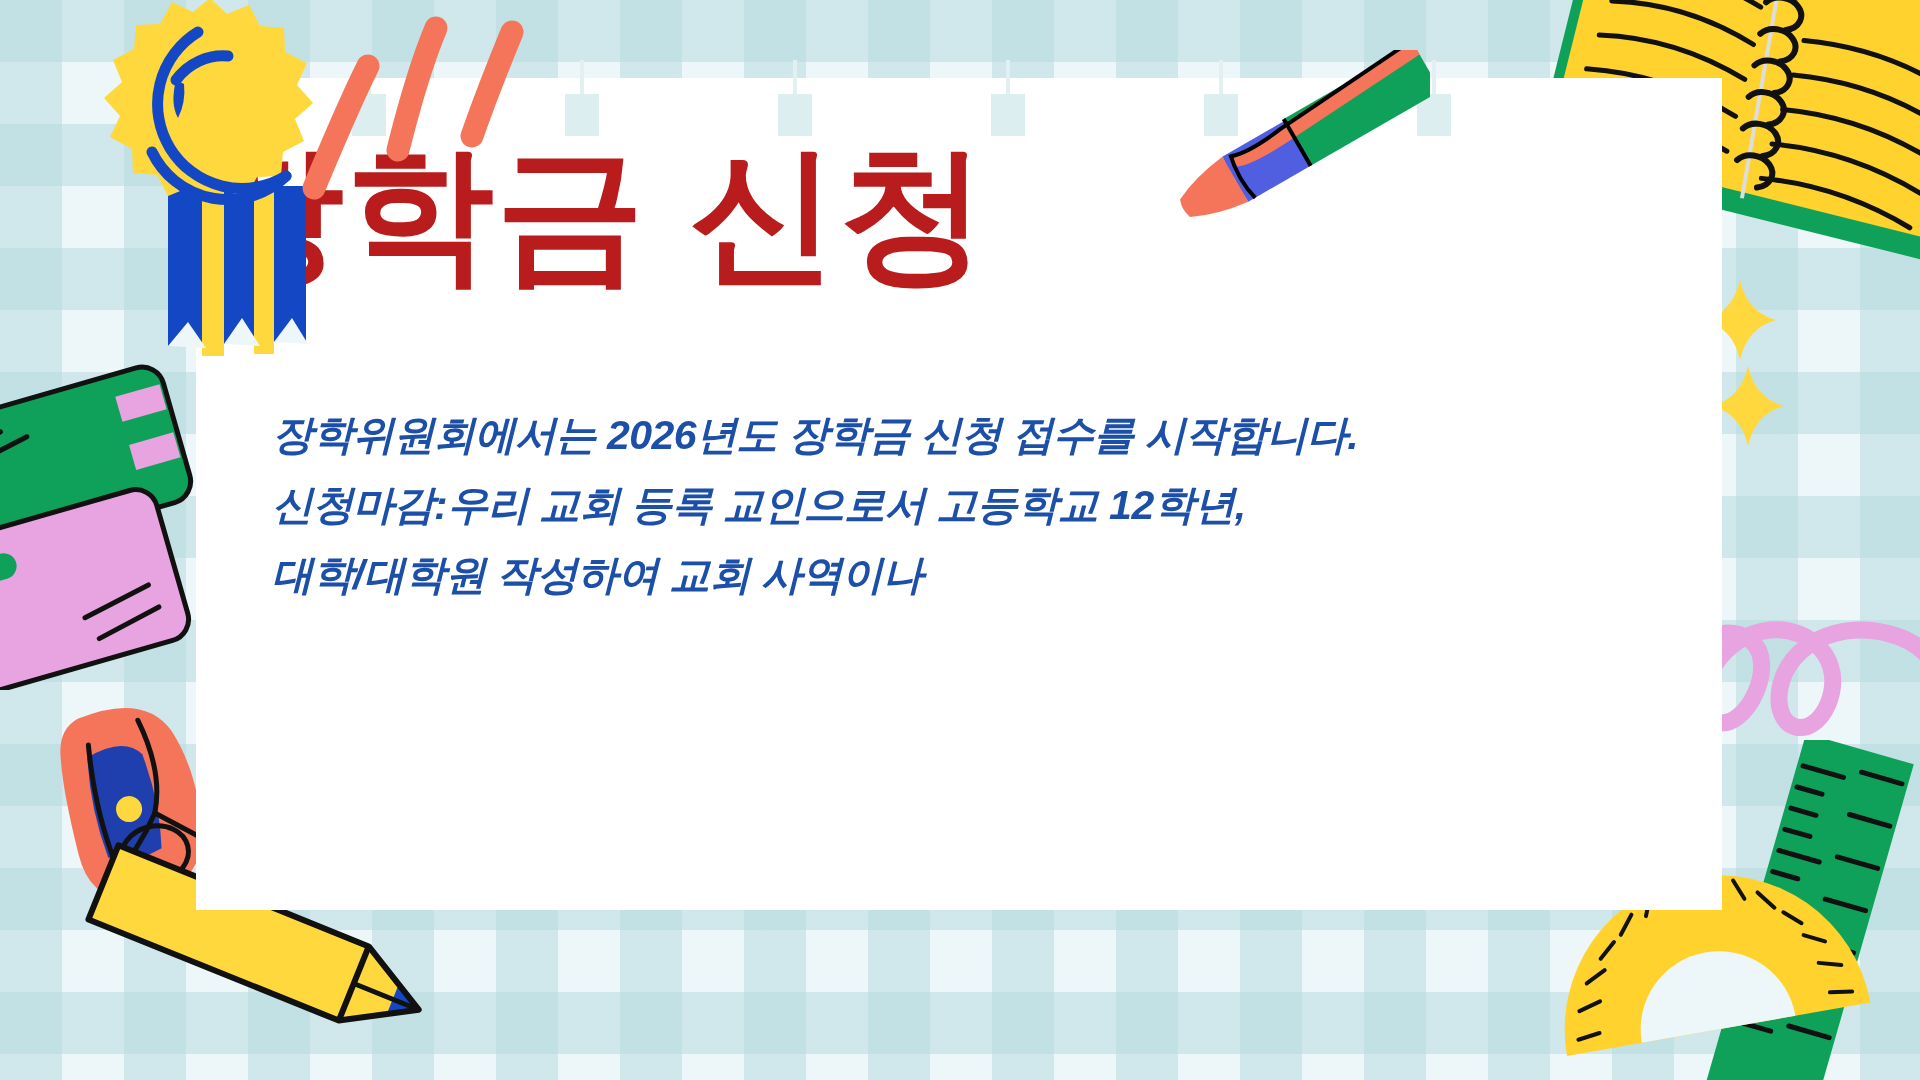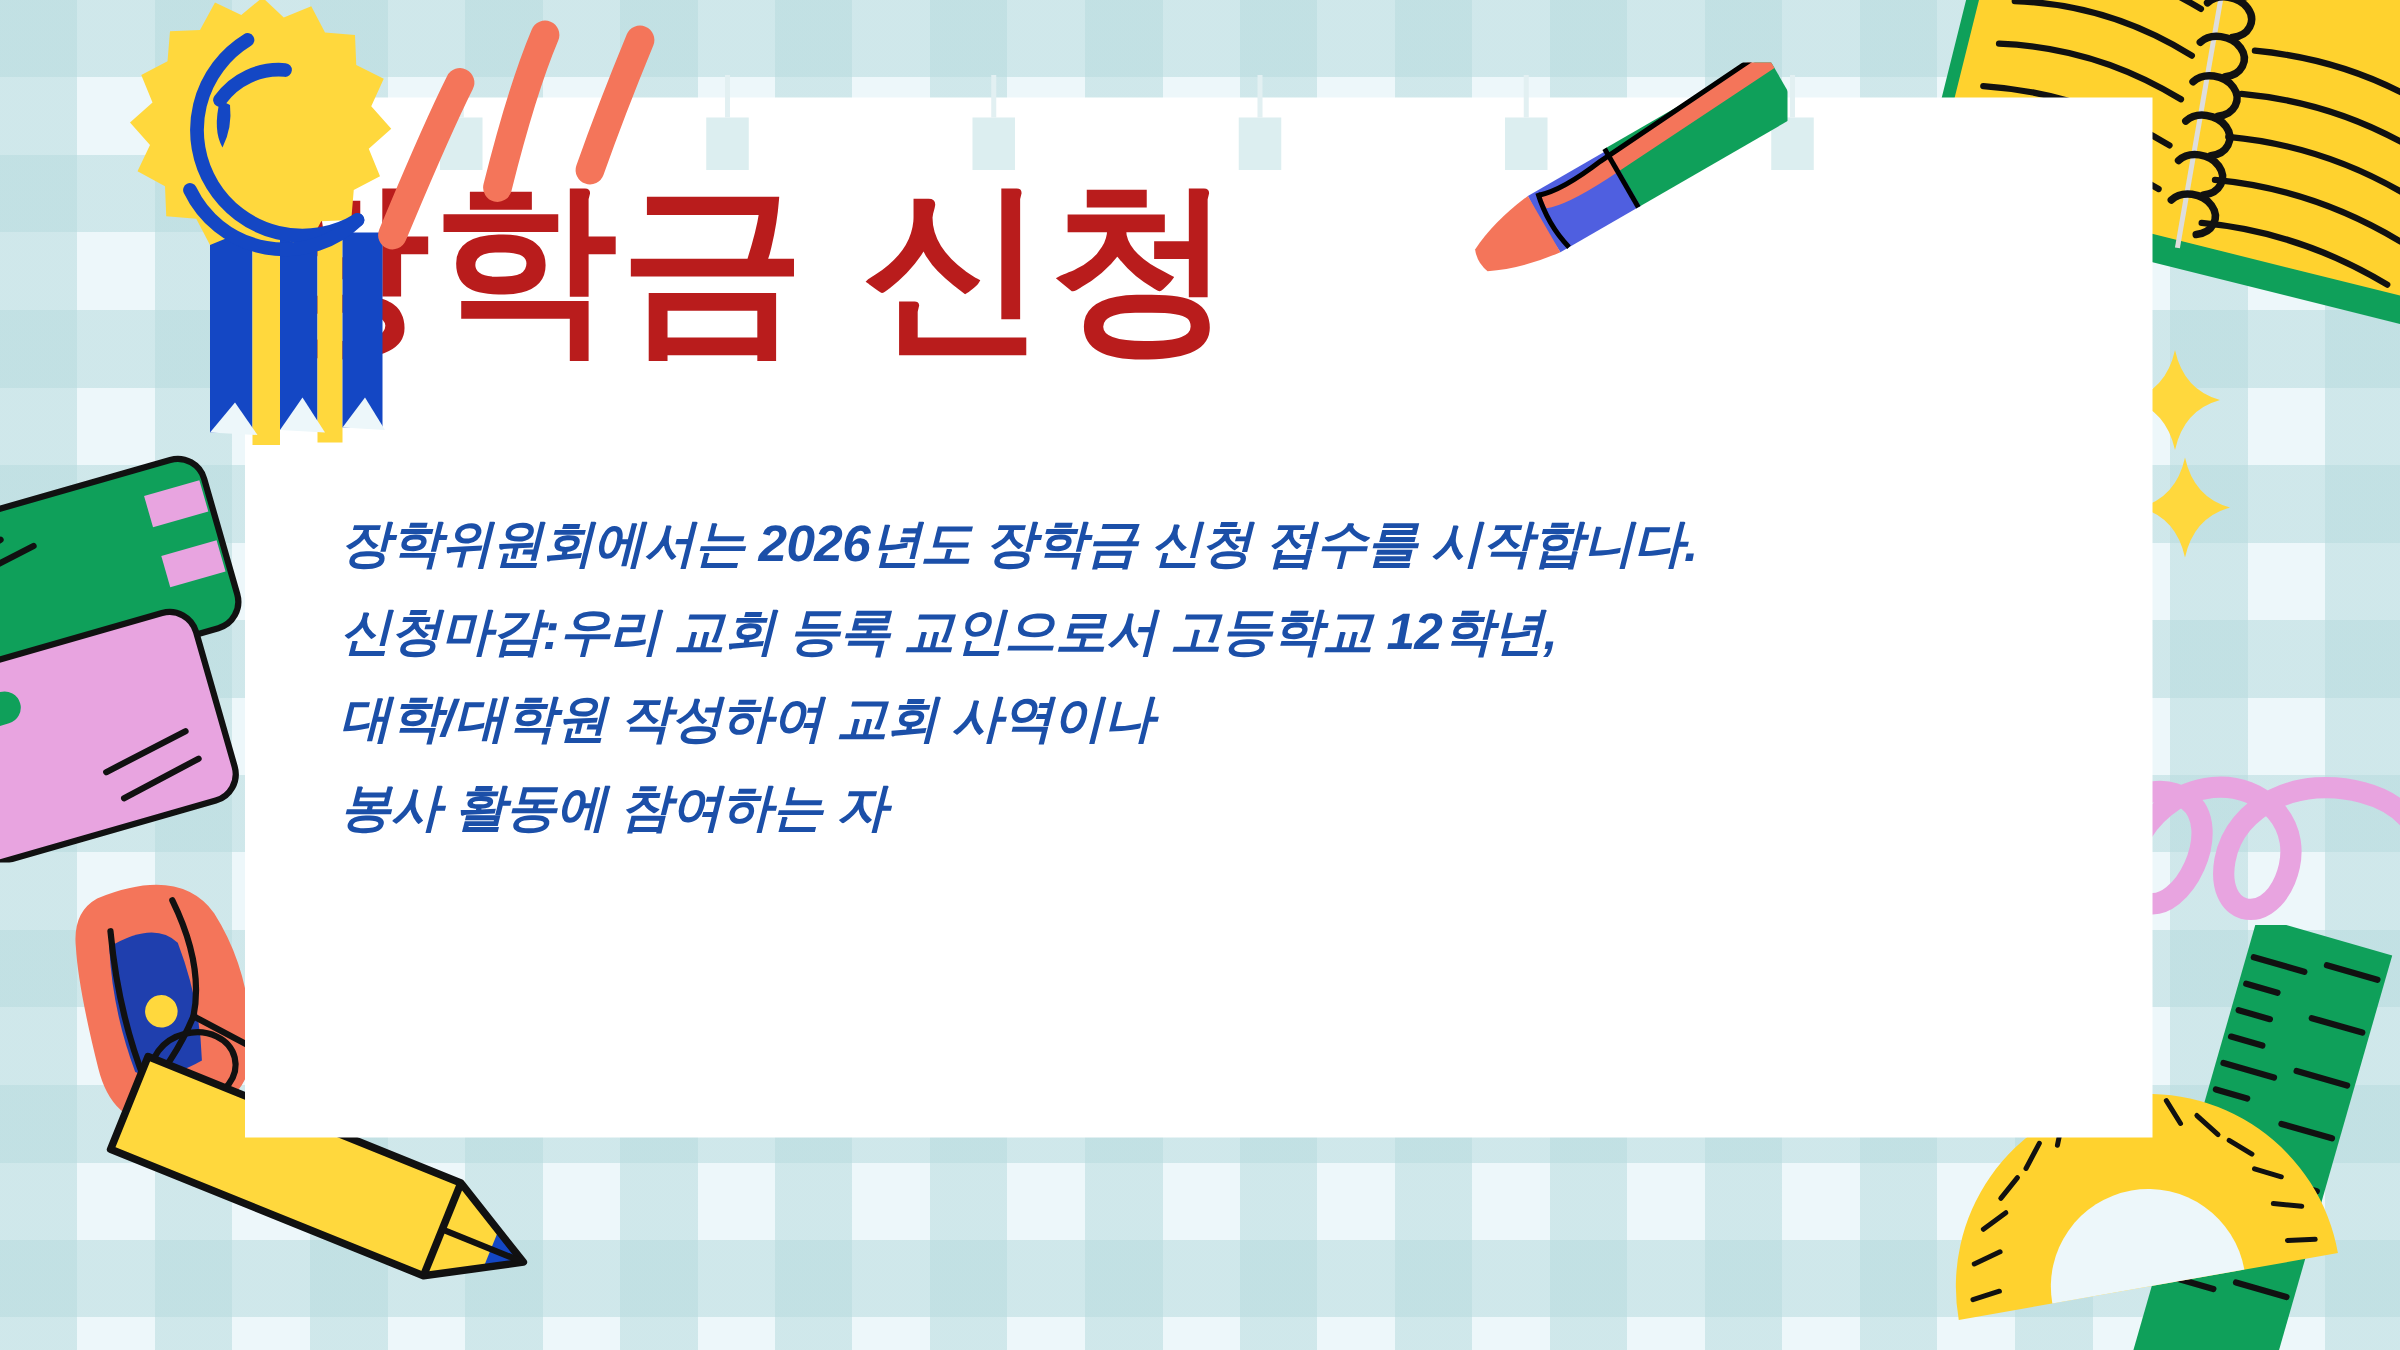--- a/index.html
+++ b/index.html
@@ -123,21 +123,20 @@
   <div class="tab" style="left:1417px; top:94px;"></div>
 
   <div class="card"></div>
 
   <div class="headline">장학금 신청</div>
 
   <div class="body-text">
     <p>장학위원회에서는 2026년도 장학금 신청 접수를 시작합니다.</p>
     <p>신청마감:우리 교회 등록 교인으로서 고등학교 12학년,</p>
     <p>대학/대학원 작성하여 교회 사역이나</p>
-    <p>봉사 활동에 참여하는 자</p>
   </div>
 
   <svg class="deco front" style="left:60px; top:-14px;" width="300" height="380" viewBox="0 0 300 380">
 
     <g>
       <rect x="108" y="200" width="34" height="160" fill="#1447c4"></rect>
       <rect x="142" y="200" width="22" height="170" fill="#ffd83d"></rect>
       <rect x="164" y="200" width="30" height="158" fill="#1447c4"></rect>
       <rect x="194" y="200" width="20" height="168" fill="#ffd83d"></rect>
       <rect x="214" y="200" width="32" height="156" fill="#1447c4"></rect>

